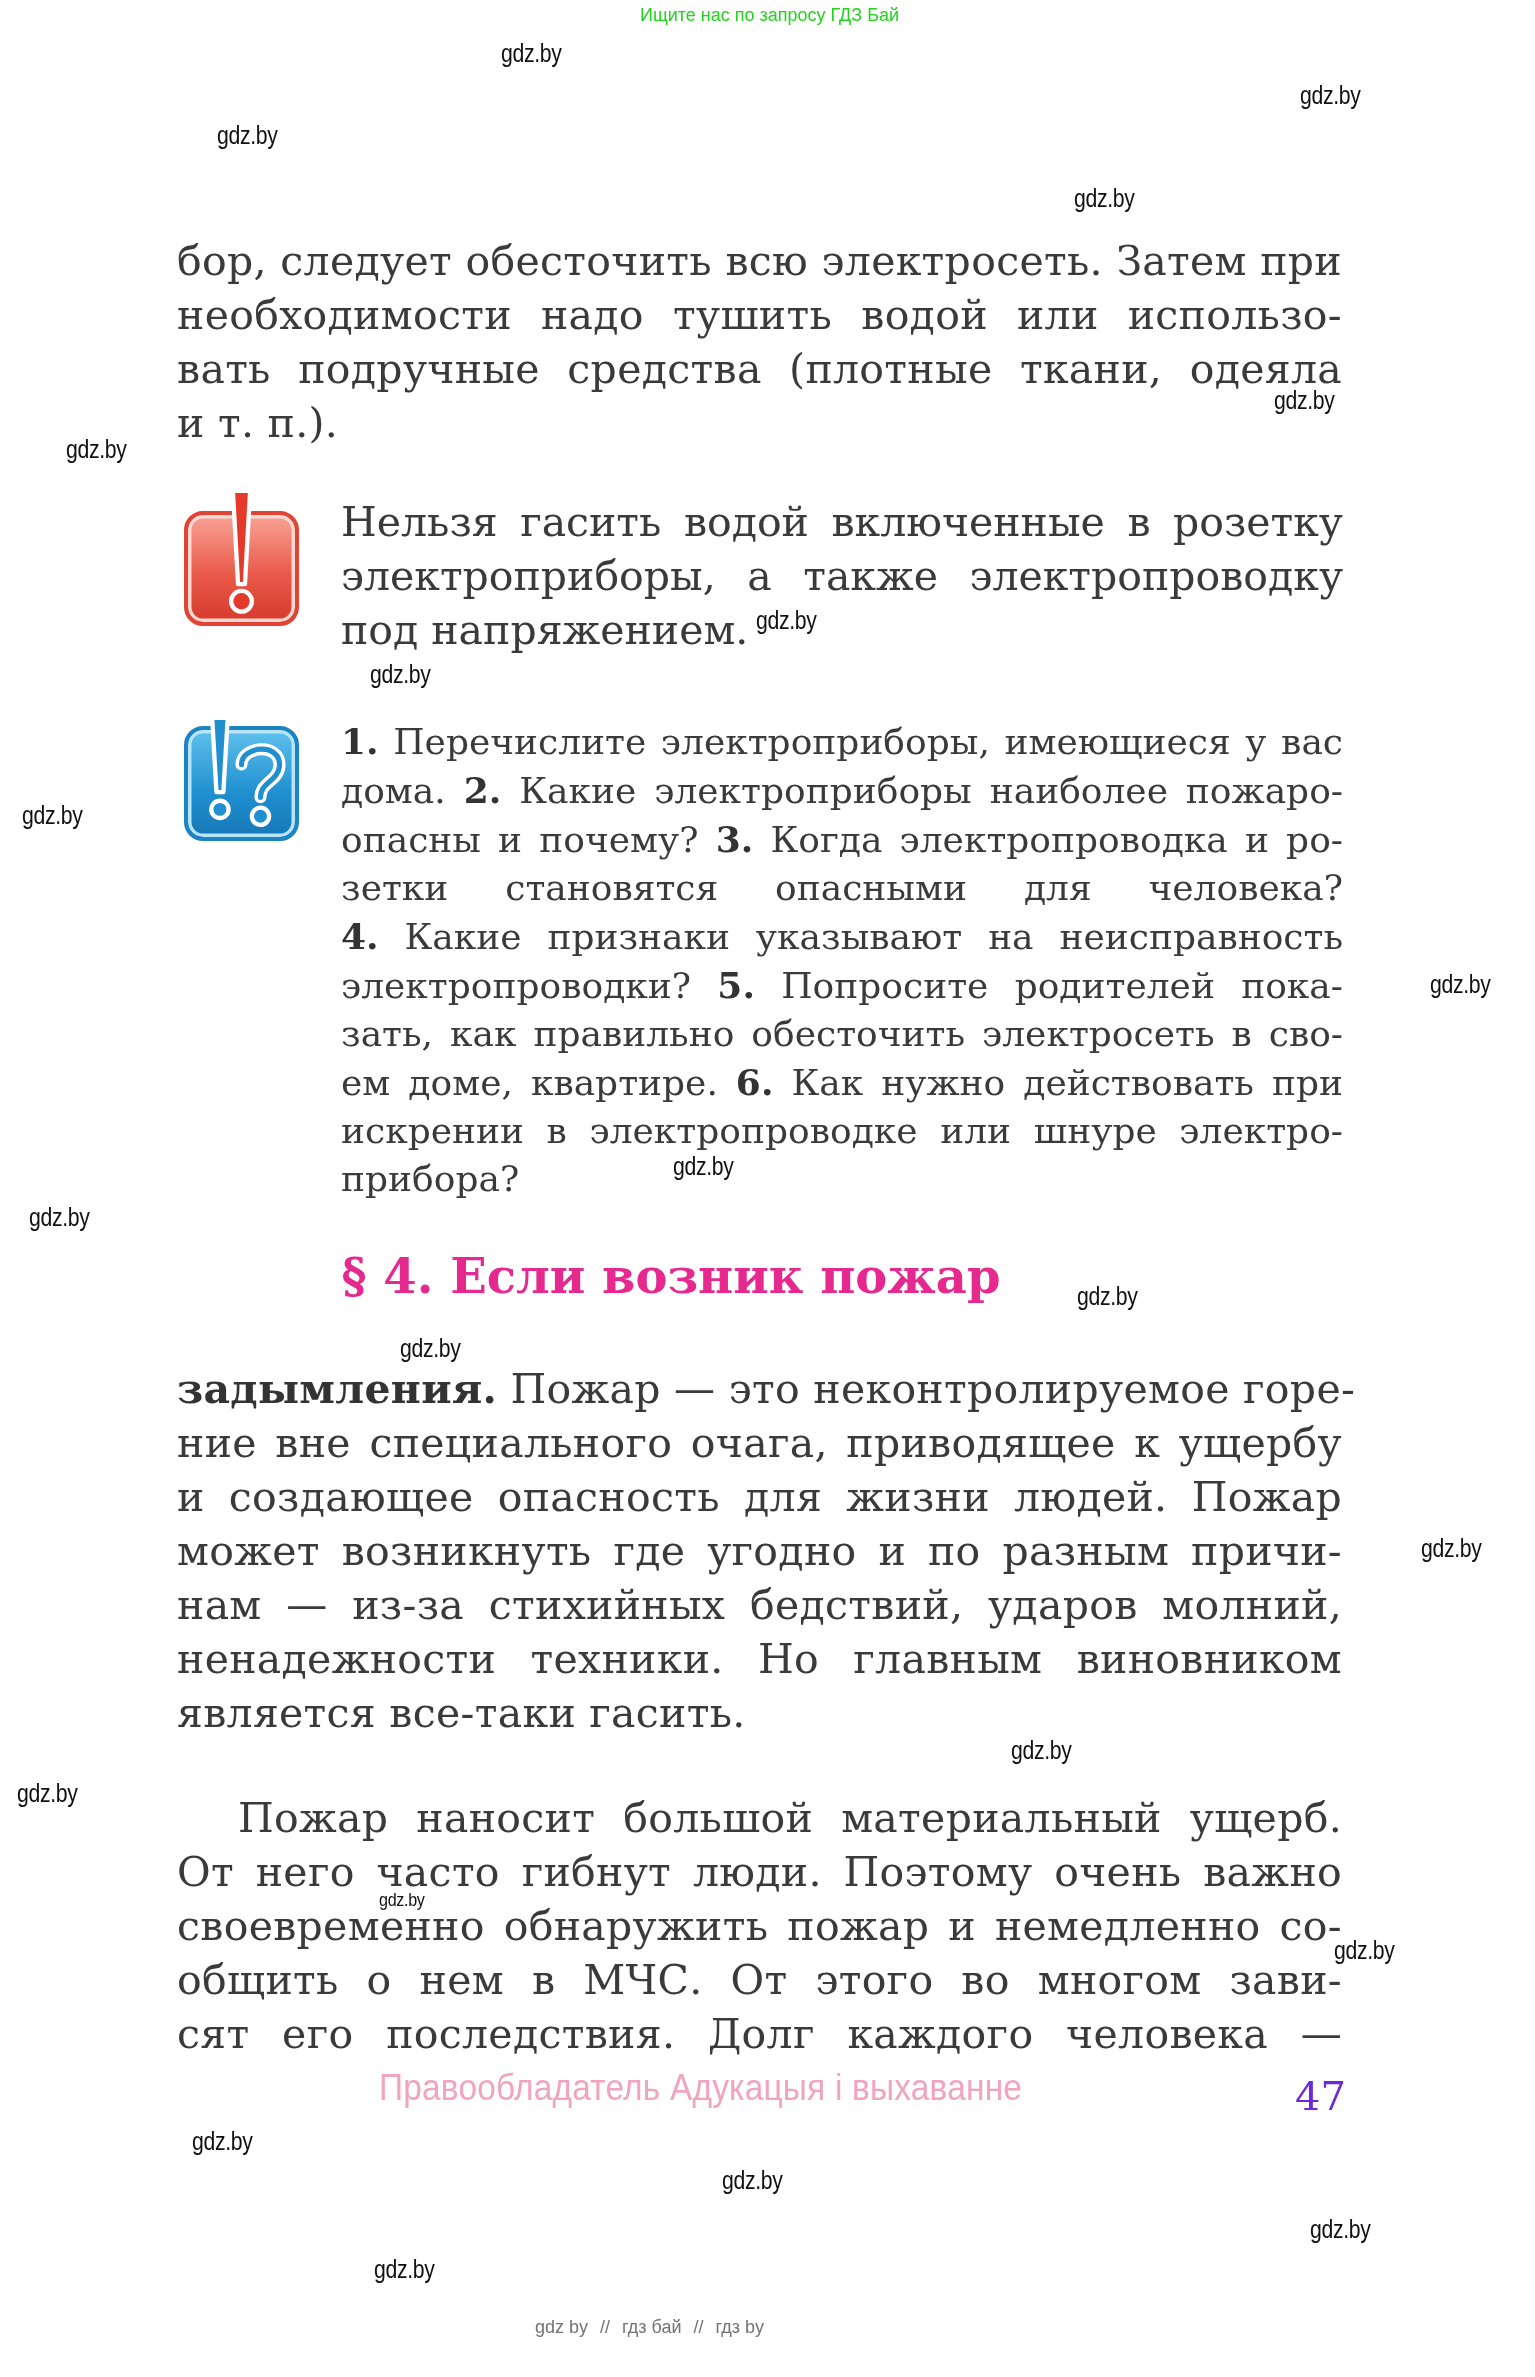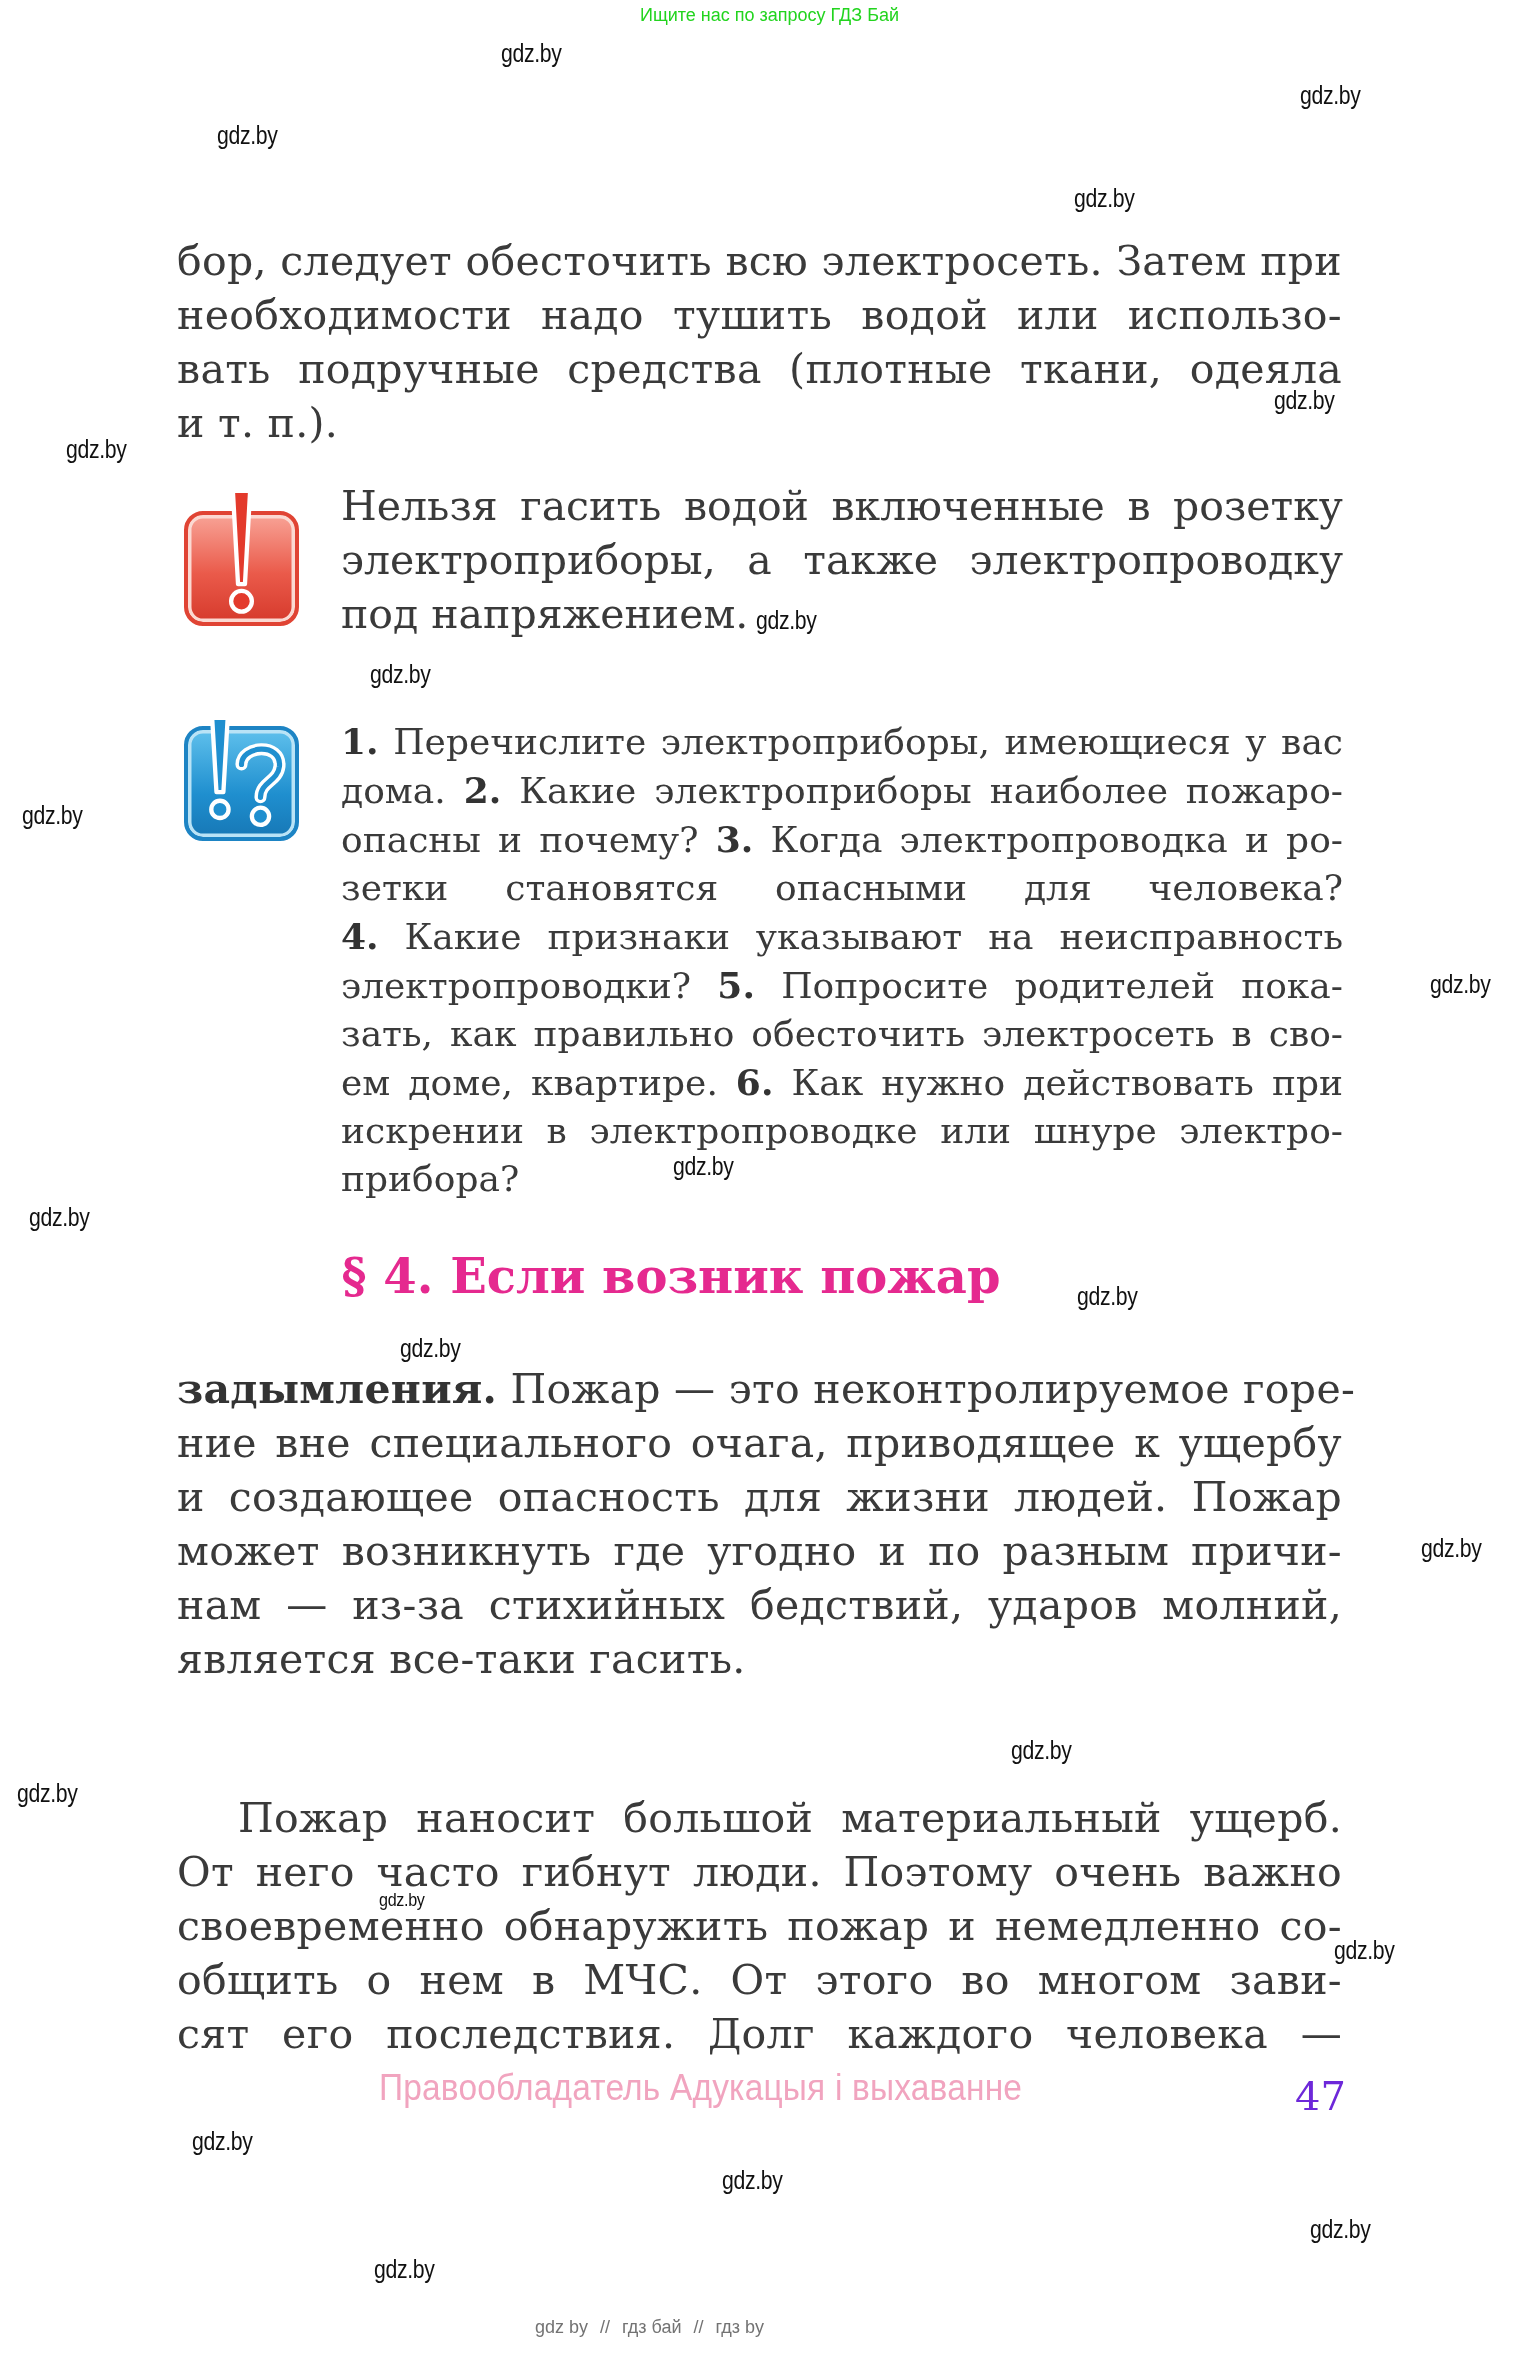--- a/index.html
+++ b/index.html
@@ -52,21 +52,21 @@
   <span class="line last">и т. п.).</span>
 </div>
 
 <div class="icon-box icon-warning">
   <svg width="107" height="107" viewBox="0 0 124 124">
     <path d="M52 -28 L72 -28 L66 80 L58 80 Z" fill="#e33a2c" stroke="#ffffff" stroke-width="5" stroke-linejoin="round"></path>
     <circle cx="62" cy="100" r="12" fill="#e33a2c" stroke="#ffffff" stroke-width="5"></circle>
   </svg>
 </div>
 
-<div class="note serif" style="top:479px;">
+<div class="note serif" style="top:495px;">
   <span class="line">Нельзя гасить водой включенные в розетку</span>
   <span class="line">электроприборы, а также электропроводку</span>
   <span class="line last">под напряжением.</span>
 </div>
 
 <div class="icon-box icon-question">
   <svg width="107" height="107" viewBox="0 0 124 124">
     <path d="M28 -14 L46 -14 L41 72 L33 72 Z" fill="#1f8fcf" stroke="#ffffff" stroke-width="5" stroke-linejoin="round"></path>
     <circle cx="37" cy="92" r="10" fill="#1f8fcf" stroke="#ffffff" stroke-width="5"></circle>
     <path d="M62 40 C62 18 108 14 106 42 C104 60 84 60 84 78" fill="none" stroke="#ffffff" stroke-width="14" stroke-linecap="round"></path>
@@ -89,20 +89,21 @@
 </div>
 
 <div class="heading">§ 4. Если возник пожар</div>
 
 <div class="para serif" style="top:1362px;">
   <span class="line"><b>задымления.</b><span> Пожар — это неконтролируемое горе-</span></span>
   <span class="line">ние вне специального очага, приводящее к ущербу</span>
   <span class="line">и создающее опасность для жизни людей. Пожар</span>
   <span class="line">может возникнуть где угодно и по разным причи-</span>
   <span class="line">нам — из-за стихийных бедствий, ударов молний,</span>
+  <span class="line">ненадежности техники. Но главным виновником</span>
   <span class="line last">является все-таки гасить.</span>
 </div>
 
 <div class="para serif" style="top:1791px;">
   <span class="line indent">Пожар наносит большой материальный ущерб.</span>
   <span class="line">От него часто гибнут люди. Поэтому очень важно</span>
   <span class="line">своевременно обнаружить пожар и немедленно со-</span>
   <span class="line">общить о нем в МЧС. От этого во многом зави-</span>
   <span class="line">сят его последствия. Долг каждого человека —</span>
 </div>

